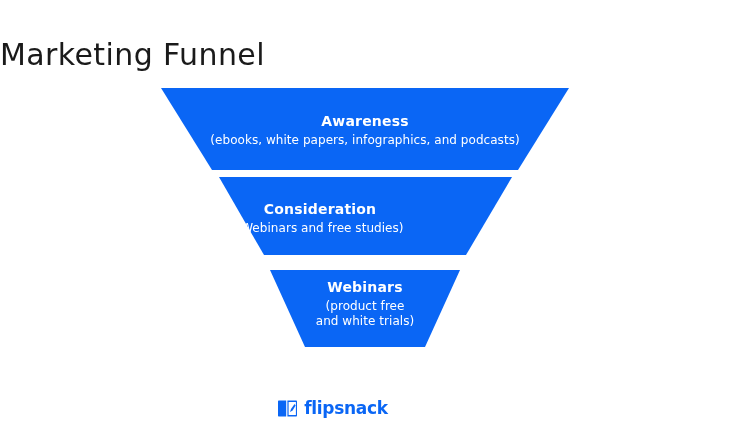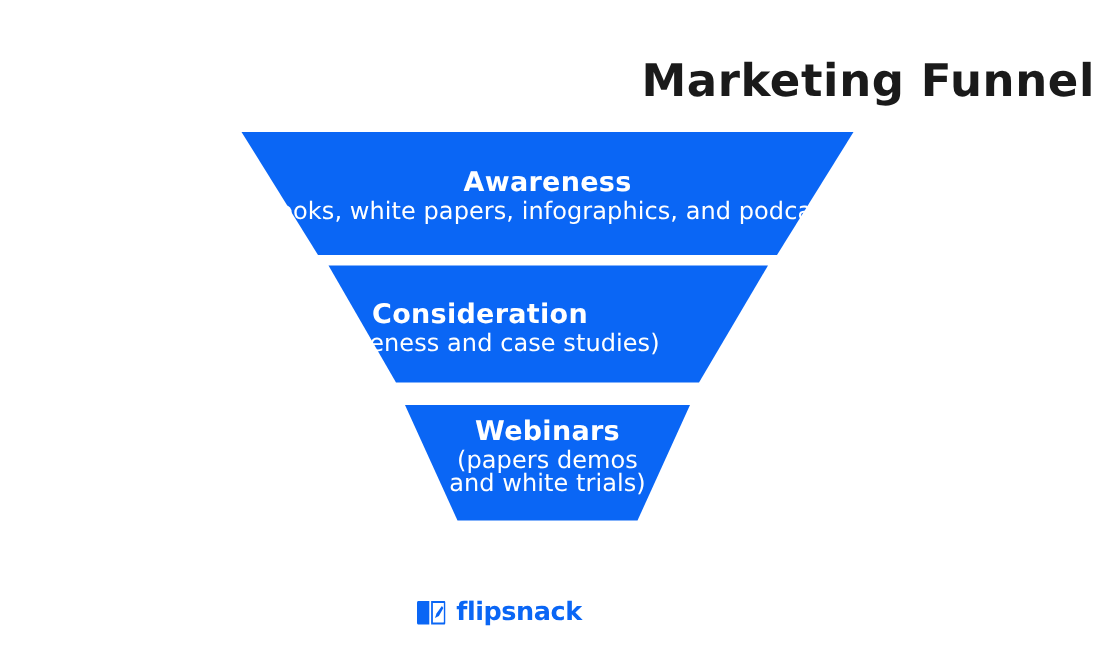--- a/index.html
+++ b/index.html
@@ -22,23 +22,23 @@
     height: 447px;
     background: #ffffff;
   }
 
   
   #page-title {
     position: absolute;
     left: 0;
     top: 36px;
     width: 730px;
-    text-align: right;
+    text-align: left;
     font-size: 30px;
-    font-weight: 700;
+    font-weight: 400;
     letter-spacing: 0.4px;
     color: #1a1a1a;
     font-family: "DejaVu Sans", sans-serif;
     line-height: 38px;
     white-space: nowrap;
   }
 
   
   #funnel-diagram {
     position: absolute;
@@ -57,28 +57,28 @@
   }
 
   .stage-text {
     position: absolute;
     text-align: center;
     color: #ffffff;
     font-family: "DejaVu Sans", sans-serif;
     pointer-events: none;
   }
   .stage-label {
-    font-size: 18px;
+    font-size: 14px;
     font-weight: bold;
     letter-spacing: 0.2px;
     line-height: 17px;
     white-space: nowrap;
   }
   .stage-desc {
-    font-size: 16px;
+    font-size: 12px;
     font-weight: normal;
     letter-spacing: 0.05px;
     line-height: 15px;
     margin-top: 3px;
     white-space: nowrap;
   }
   .stage-desc .desc-line {
     display: block;
     white-space: nowrap;
   }
@@ -138,28 +138,28 @@
     <div class="stage-text" id="stage-text-awareness" style="color: rgb(255, 255, 255);">
       <div class="stage-label">Awareness</div>
       <div class="stage-desc">
         <span class="desc-line">(ebooks, white papers, infographics, and podcasts)</span>
       </div>
     </div>
 
     <div class="stage-text" id="stage-text-consideration" style="color: rgb(255, 255, 255);">
       <div class="stage-label">Consideration</div>
       <div class="stage-desc">
-        <span class="desc-line">(Awareness and case studies)</span>
+        <span class="desc-line">(Webinars and free studies)</span>
       </div>
     </div>
 
     <div class="stage-text" id="stage-text-decision" style="color: rgb(255, 255, 255);">
       <div class="stage-label">Webinars</div>
       <div class="stage-desc">
-        <span class="desc-line">(papers demos</span>
+        <span class="desc-line">(product free</span>
         <span class="desc-line">and white trials)</span>
       </div>
     </div>
   </div>
 
   <div id="footer-logo">
     <svg id="logo-mark" viewBox="0 0 19 17" xmlns="http://www.w3.org/2000/svg">
       <path d="M0 1.6 C0 1.0 0.4 0.6 1.0 0.6 L8.2 0.6 L8.2 16.4 L1.0 16.4 C0.4 16.4 0 16.0 0 15.4 Z" fill="#0A66F5"></path>
       <path d="M9.4 0.6 L18.0 0.6 C18.6 0.6 19 1.0 19 1.6 L19 15.4 C19 16.0 18.6 16.4 18.0 16.4 L9.4 16.4 Z" fill="#0A66F5"></path>
       <path d="M10.6 2.0 L17.6 2.0 C17.8 2.0 17.9 2.1 17.9 2.3 L17.9 14.7 C17.9 14.9 17.8 15.0 17.6 15.0 L10.6 15.0 Z" fill="#ffffff"></path>

